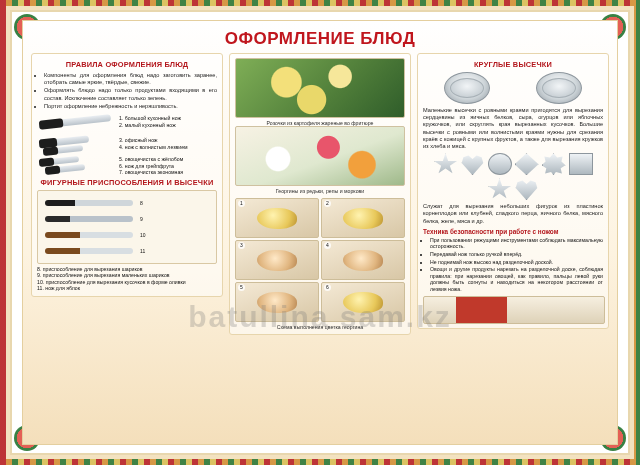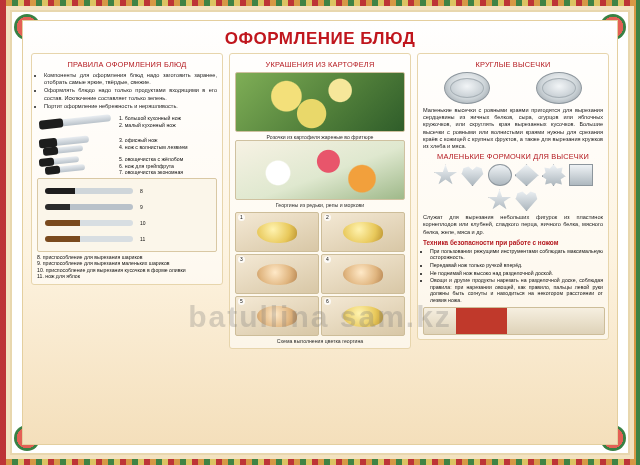--- a/index.html
+++ b/index.html
@@ -63,21 +63,21 @@
     border:1px solid #e7d5ac;
     border-radius:3px;
     padding:4px 5px;
     box-sizing:border-box;
     min-width:0;
   }
   .col.center{flex:0 0 182px;}
   .sec-title{
     text-align:center;
     color:#b3161c;
-    font-weight:normal;
+    font-weight:bold;
     font-size:7.4px;
     letter-spacing:.2px;
     margin:2px 0 3px 0;
     text-transform:uppercase;
   }
   .body-text{
     font-size:5.6px;
     line-height:7.2px;
     color:#1b1b1b;
     text-align:justify;
@@ -286,20 +286,21 @@
                 <div class="handle"></div>
               </div>
           </div>
           <div class="tool-labels">
             <div>5. овощечистка с жёлобом</div>
             <div>6. нож для грейпфрута</div>
             <div>7. овощечистка экономная</div>
           </div>
         </div>
 
+        <div class="sec-title">ФИГУРНЫЕ ПРИСПОСОБЛЕНИЯ И ВЫСЕЧКИ</div>
         <div class="fig-tools">
           <div class="fig-row">
             <div class="fig-art">
                 <div class="stick"></div>
               </div>
             <div class="fig-num">8</div>
           </div>
           <div class="fig-row">
             <div class="fig-art">
                 <div class="stick v3"></div>
@@ -321,21 +322,20 @@
         </div>
         <div class="fig-caption">
           <div>8. приспособление для вырезания шариков</div>
           <div>9. приспособление для вырезания маленьких шариков</div>
           <div>10. приспособление для вырезания кусочков в форме оливки</div>
           <div>11. нож для яблок</div>
         </div>
       </div>
 
       <div class="col center">
-        <div class="sec-title">УКРАШЕНИЯ ИЗ КАРТОФЕЛЯ</div>
         <div class="photo"></div>
         <div class="caption">Розочки из картофеля жареные во фритюре</div>
 
         <div class="photo veg"></div>
         <div class="caption">Георгины из редьки, репы и моркови</div>
 
         <div class="grid2">
           <div class="mini">
               <div class="num">1</div>
               <div class="blob"></div>
@@ -365,21 +365,20 @@
       </div>
 
       <div class="col">
         <div class="sec-title">КРУГЛЫЕ ВЫСЕЧКИ</div>
         <div class="cutters">
           <div class="ring"></div>
           <div class="ring"></div>
         </div>
         <div class="body-text">Маленькие высечки с ровными краями пригодятся для вырезания сердцевины из яичных белков, сыра, огурцов или яблочных кружочков, или скруглять края вырезанных кусочков. Большие высечки с ровными или волнистыми краями нужны для срезания краёв с кожицей с крупных фруктов, а также для вырезания кружков из хлеба и мяса.</div>
 
-        <div class="sec-title">МАЛЕНЬКИЕ ФОРМОЧКИ ДЛЯ ВЫСЕЧКИ</div>
         <div class="small-forms">
           <div class="form star"></div>
           <div class="form heart"></div>
           <div class="form round"></div>
           <div class="form diamond"></div>
           <div class="form flower"></div>
           <div class="form"></div>
           <div class="form star"></div>
           <div class="form heart"></div>
         </div>

